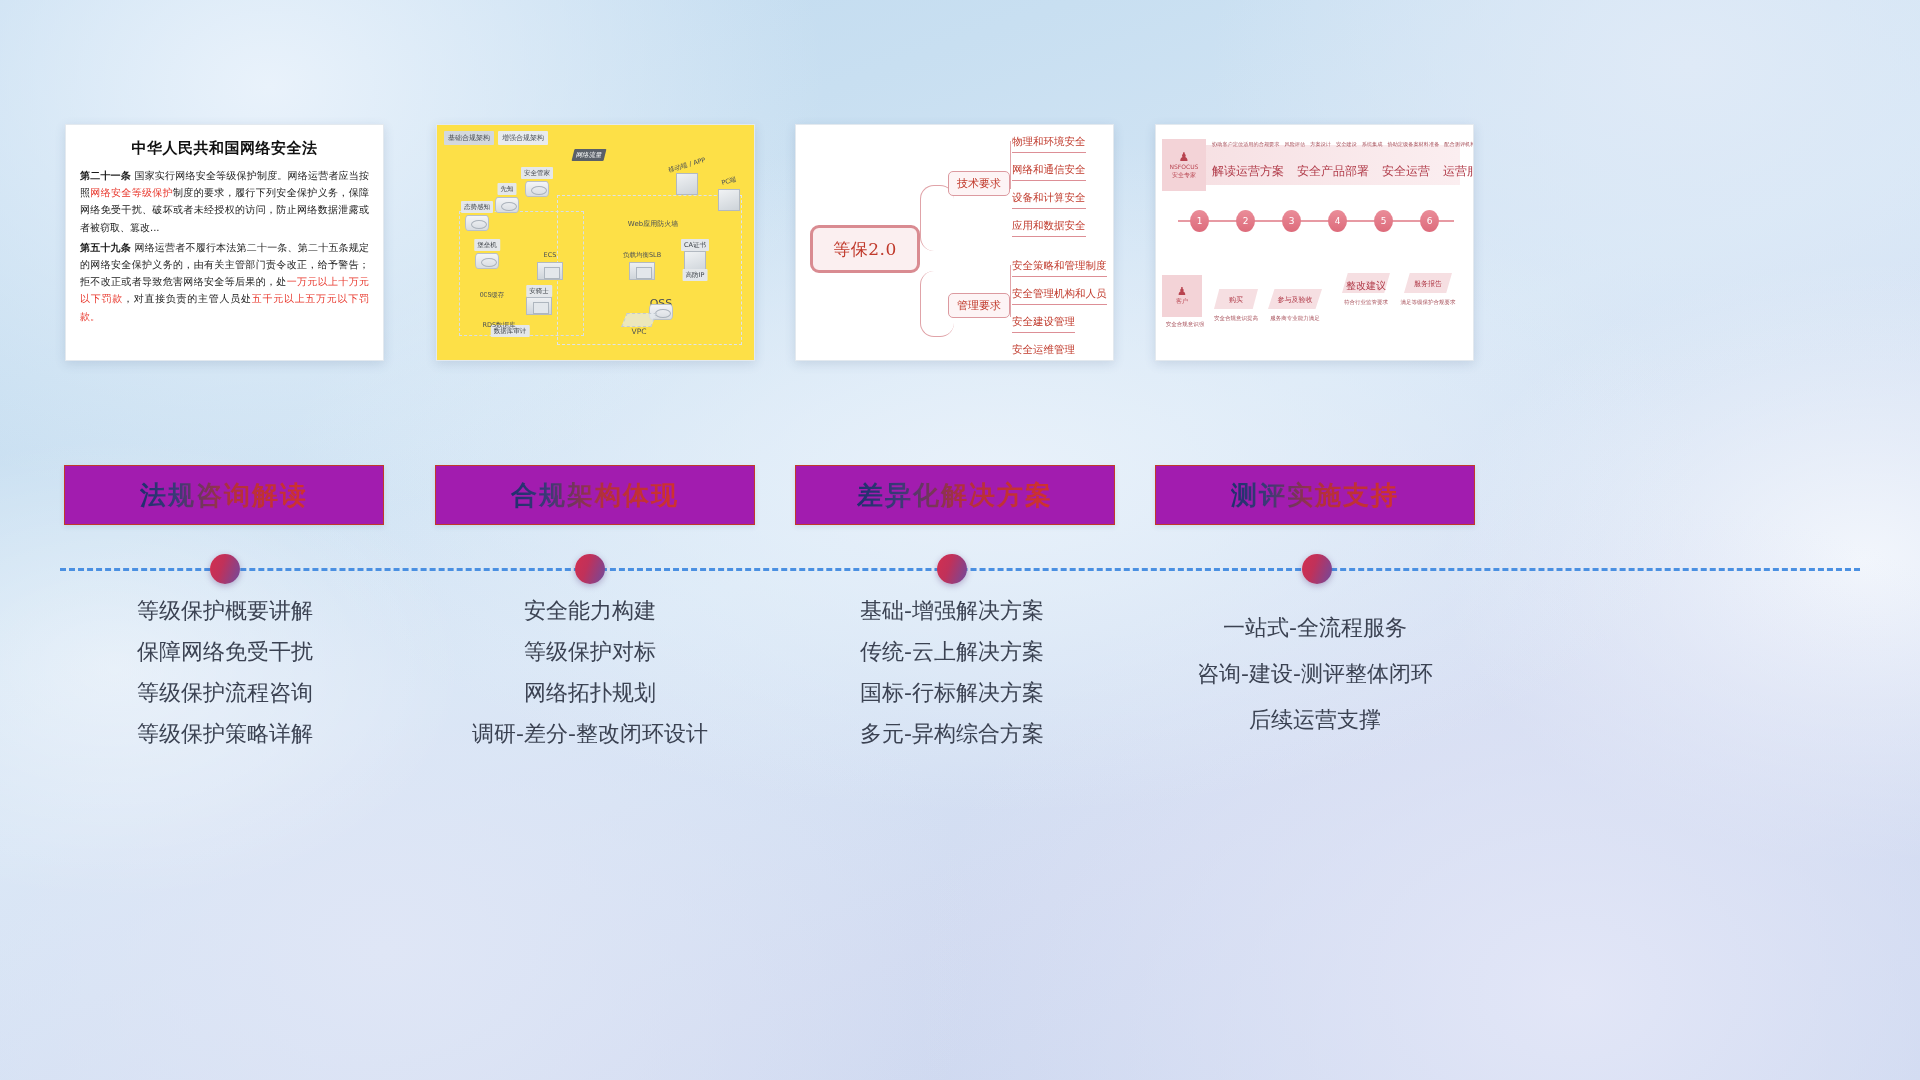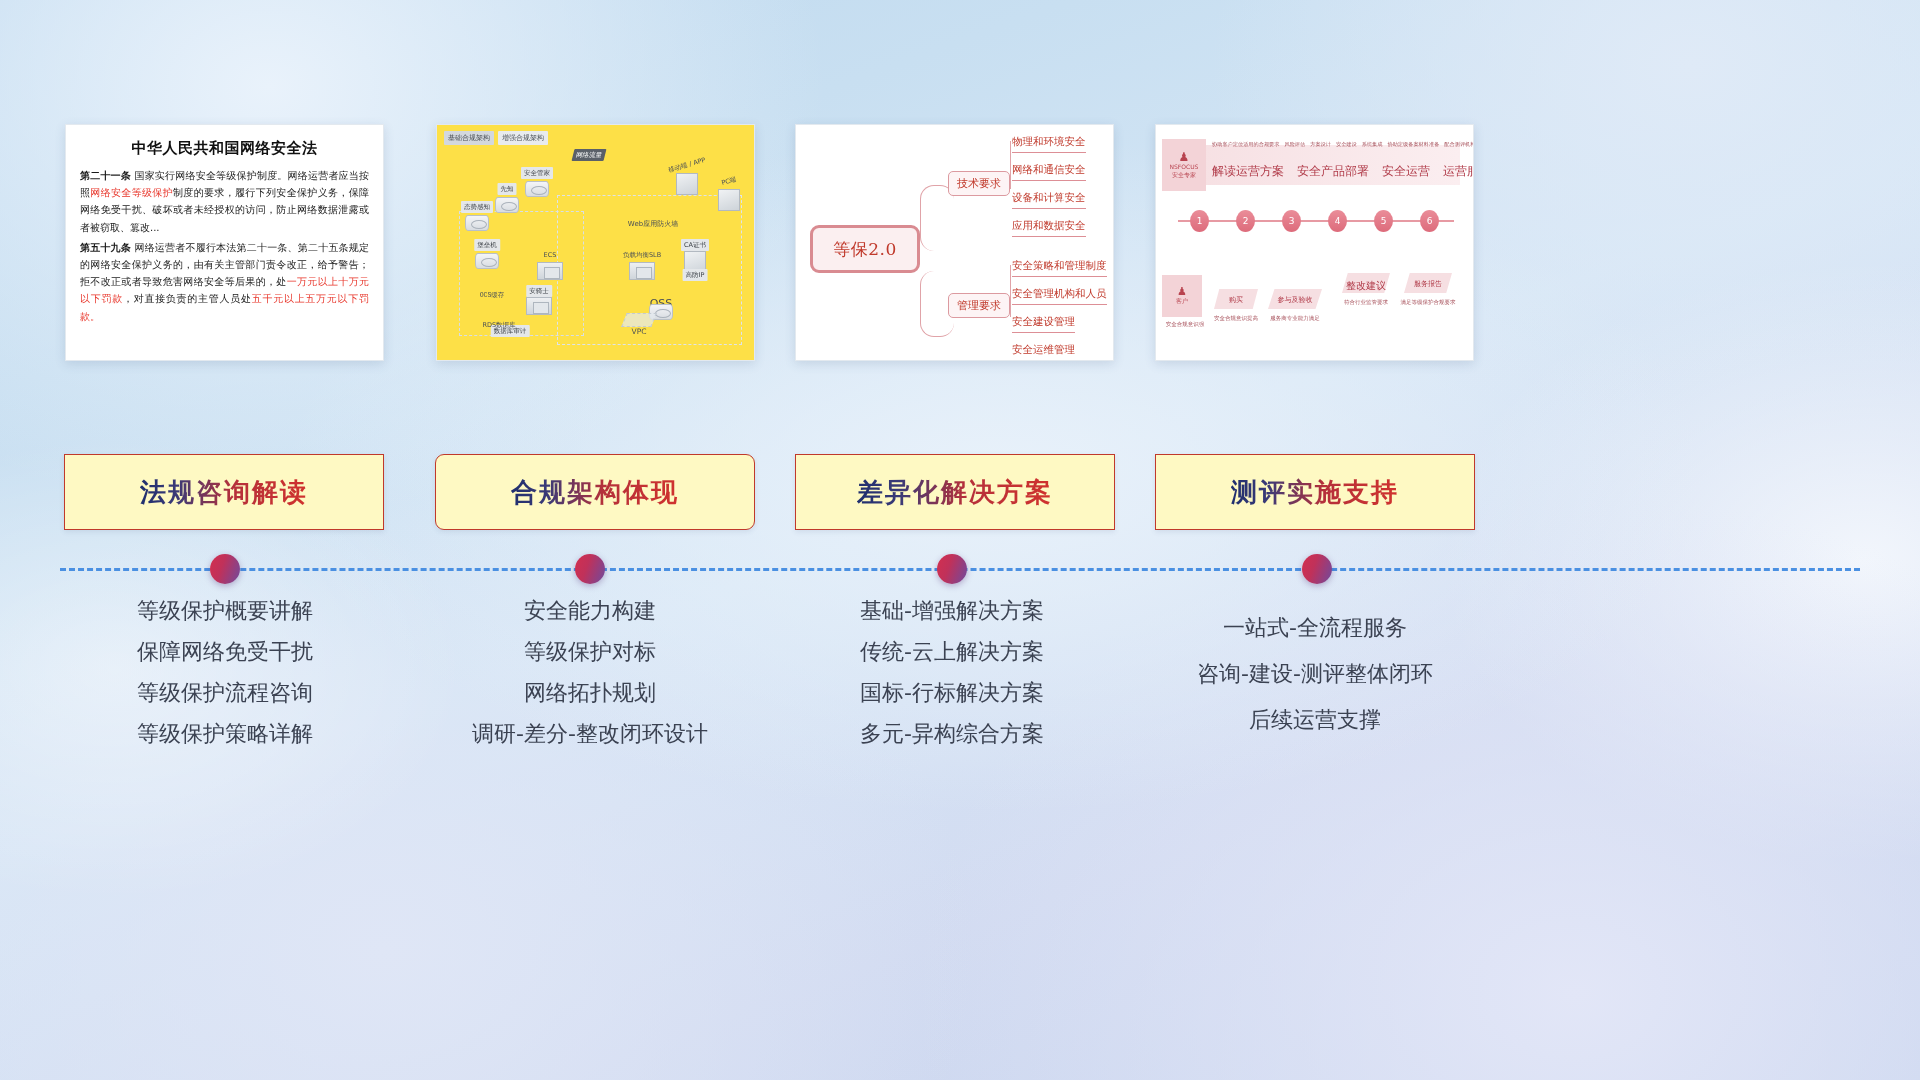--- a/index.html
+++ b/index.html
@@ -136,27 +136,27 @@
     font-family:"DejaVu Sans",sans-serif;
   }
   .nsf-foot { position:absolute; font-size:5.5px; color:#a8525c; text-align:center; white-space:nowrap;
               font-family:"DejaVu Sans",sans-serif; }
   .nsf-para { position:absolute; background:#f6dfe2;
               clip-path:polygon(12% 0,100% 0,88% 100%,0 100%); }
 
   
   .heads { position:absolute; left:0; top:448px; width:1920px; height:72px; }
   .head {
-    position:absolute; top:6px; height:76px;
-    background:#fef9c3; border:1.6px solid #c0392b;
+    position:absolute; top:17px; height:60px;
+    background:#a21caf; border:1.6px solid #c0392b;
     display:flex; align-items:center; justify-content:center;
     box-shadow:0 2px 5px rgba(70,100,140,.12);
   }
   .head.h1 { left:64px;   width:320px; }
-  .head.h2 { left:435px;  width:320px;border-radius:9px; }
+  .head.h2 { left:435px;  width:320px; }
   .head.h3 { left:795px;  width:320px; }
   .head.h4 { left:1155px; width:320px; }
   .head span {
     font-size:26px; font-weight:bold; letter-spacing:2px;
     background:linear-gradient(90deg,#1f2f6e 0%,#3b3a77 22%,#b5303a 55%,#d0322e 100%);
     -webkit-background-clip:text; background-clip:text; color:transparent;
     font-family:"DejaVu Sans","Liberation Sans",sans-serif;
   }
 
   

